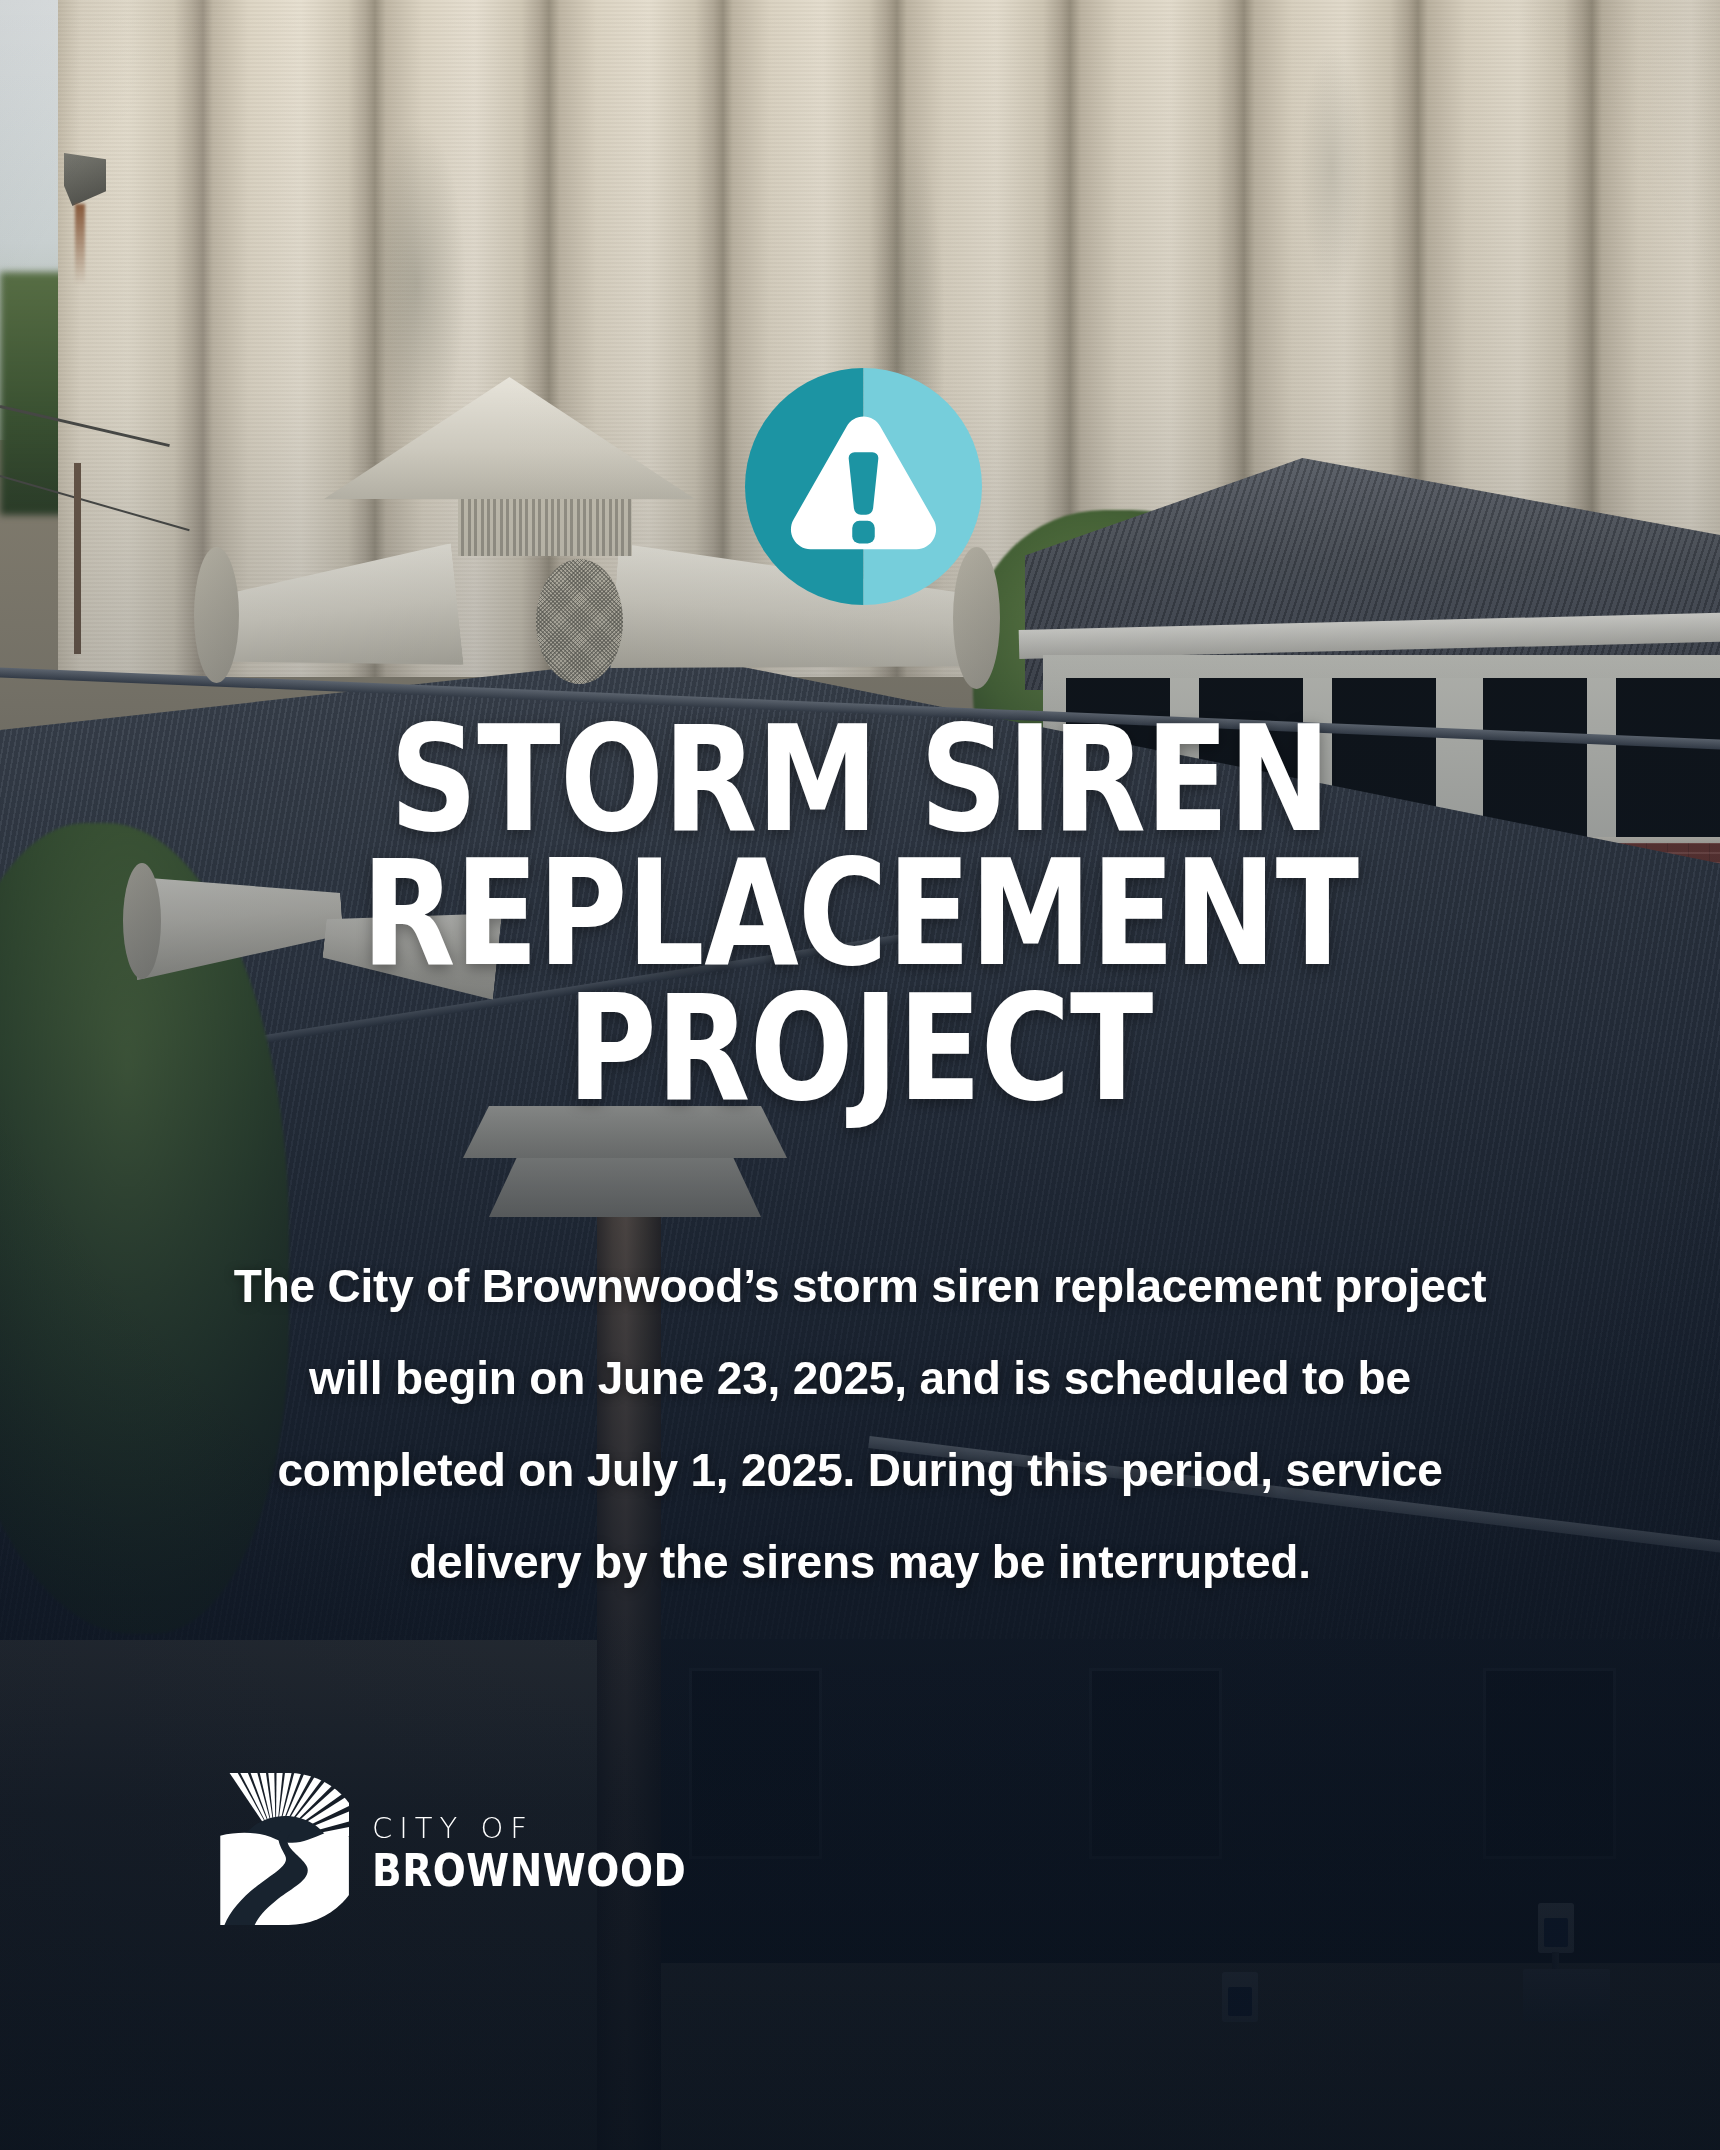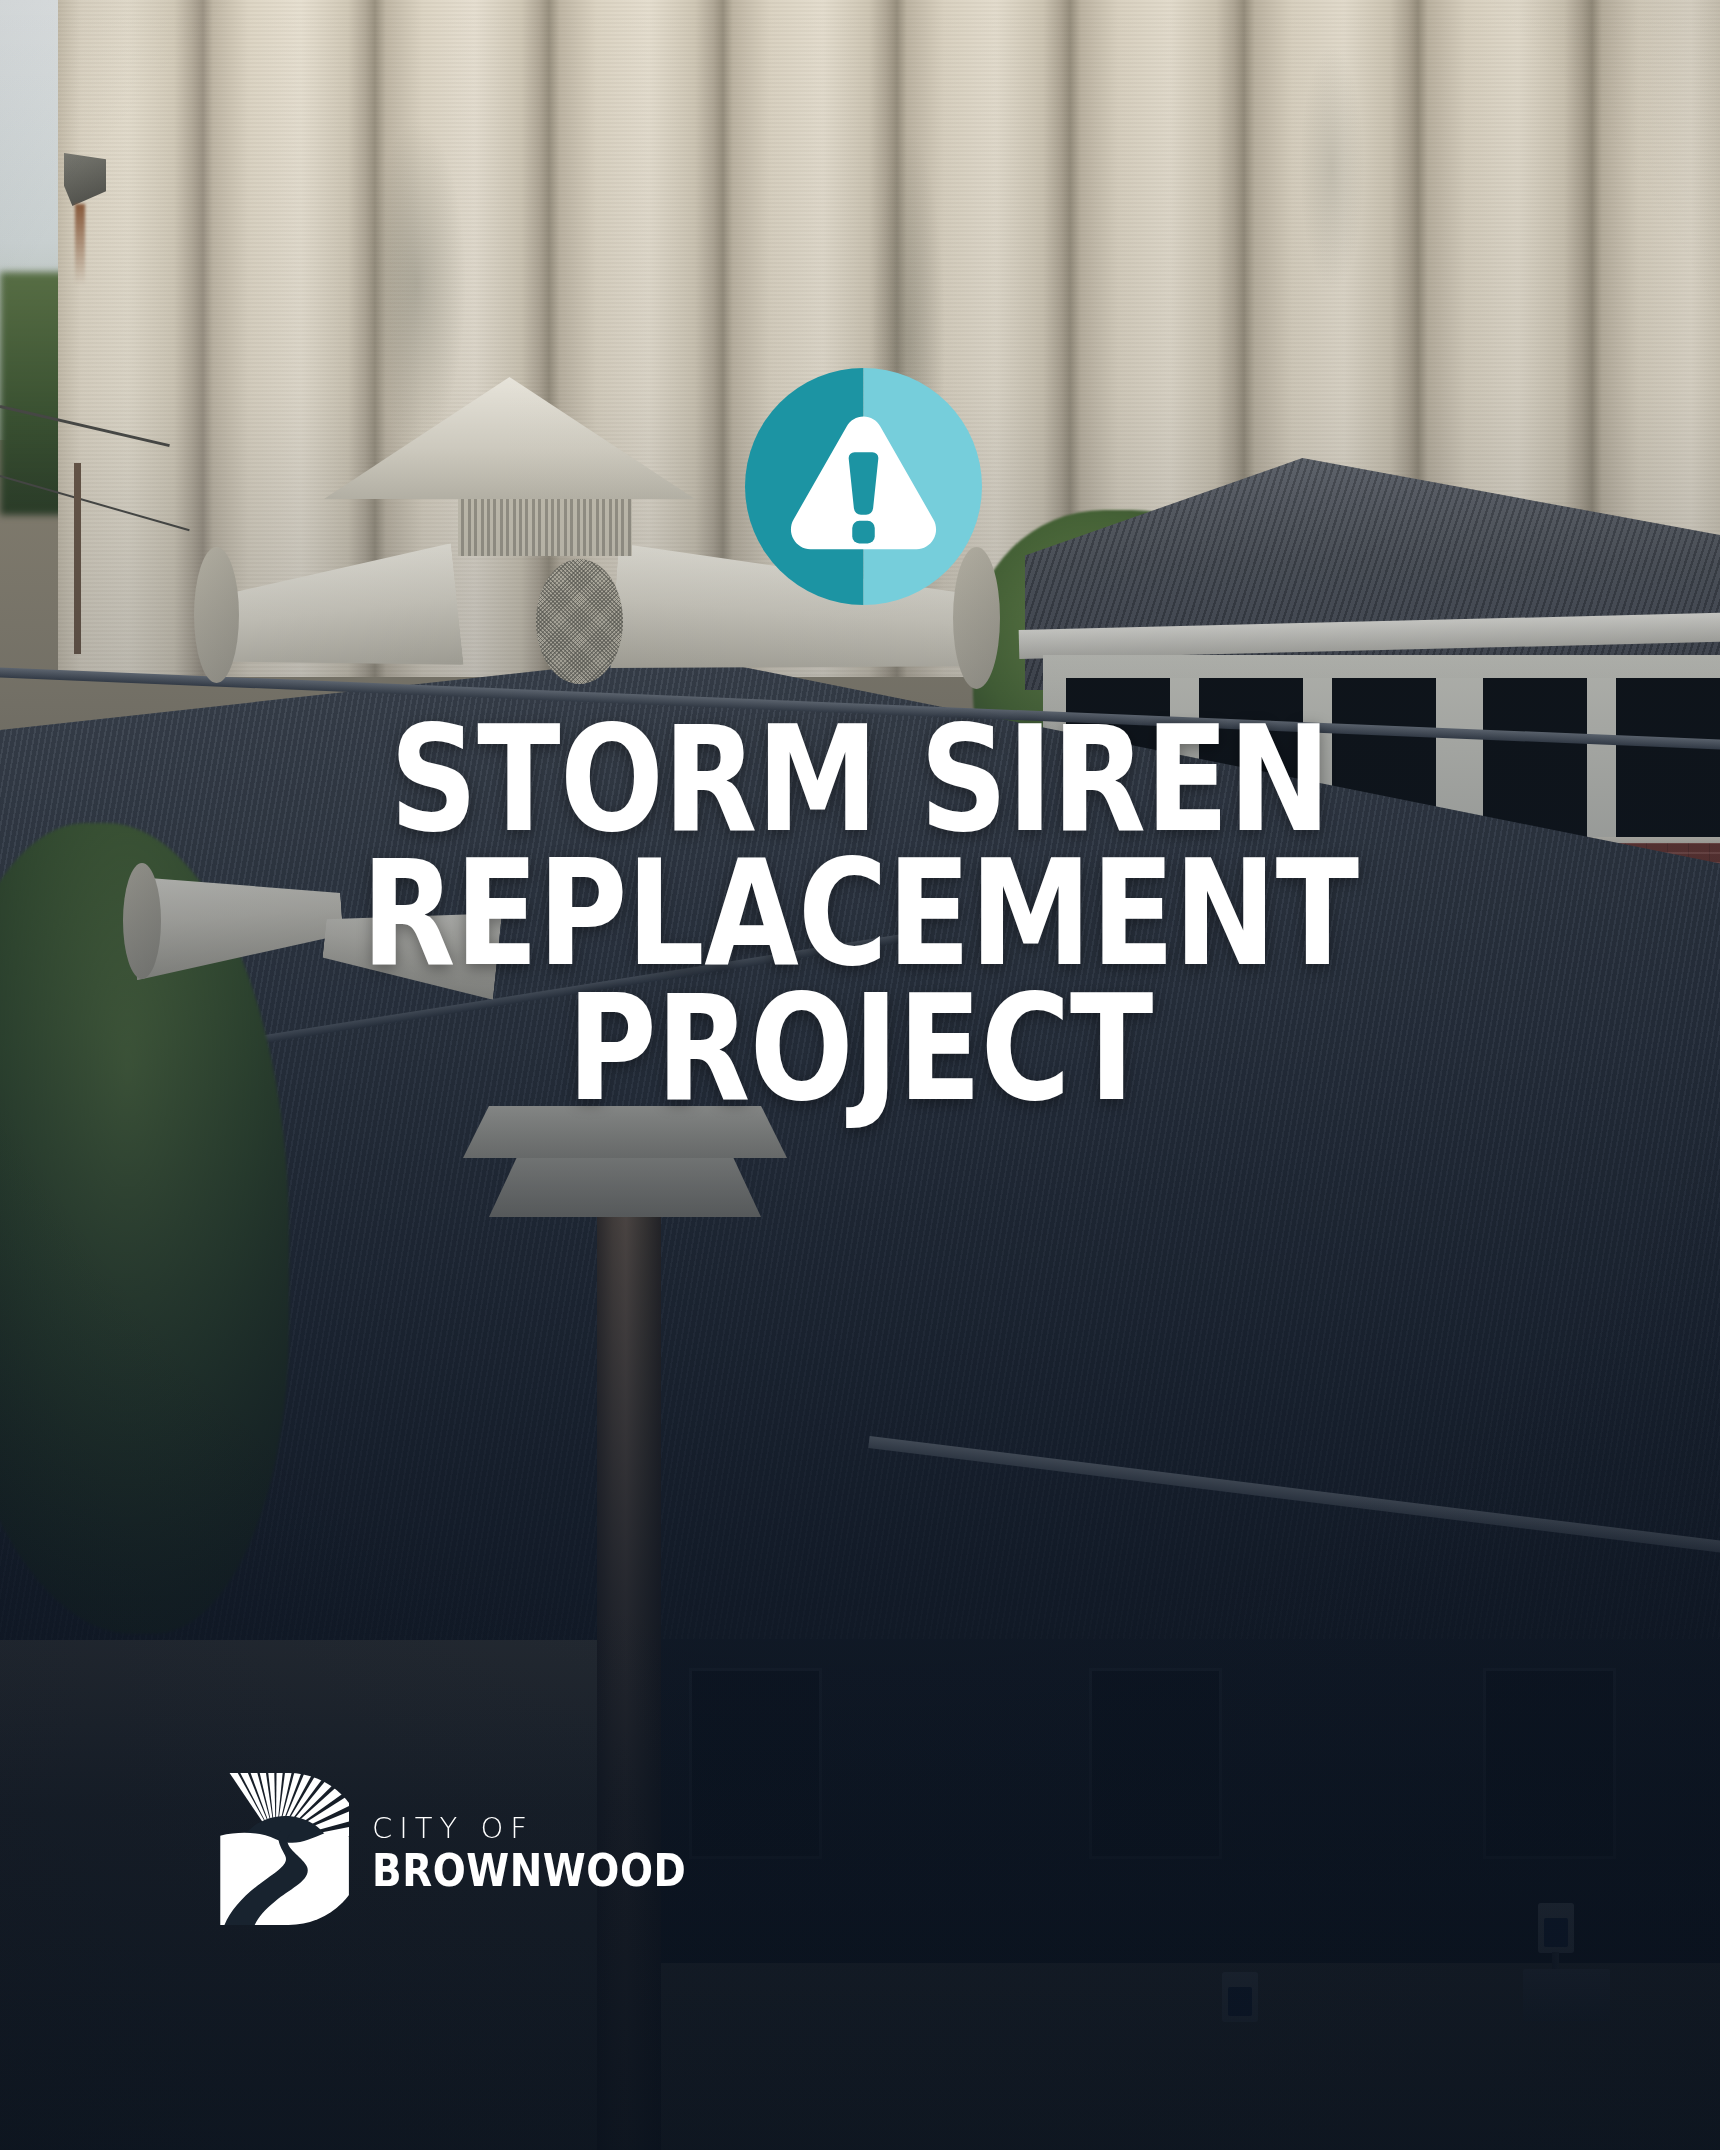--- a/index.html
+++ b/index.html
@@ -401,20 +401,21 @@
         <rect x="90.5" y="129" width="19" height="19" rx="6" fill="#1c94a3"></rect>
       </svg>
     </div>
 
     <h1 class="headline">
       <span class="l">STORM SIREN</span>
       <span class="l">REPLACEMENT</span>
       <span class="l">PROJECT</span>
     </h1>
 
+    <p class="body-copy">The City of Brownwood’s storm siren replacement project will begin on June 23, 2025, and is scheduled to be completed on July 1, 2025. During this period, service delivery by the sirens may be interrupted.</p>
 
     <div class="footer">
 
       <div class="brand">
         <div class="brand-mark">
           <svg viewBox="0 0 222 262" width="129" height="152" aria-hidden="true">
             <defs>
               <clipPath id="rayclip">
                 <path d="M0 0 H222 V262 A0 0 0 0 1 222 262 H0 Z"></path>
               </clipPath>

